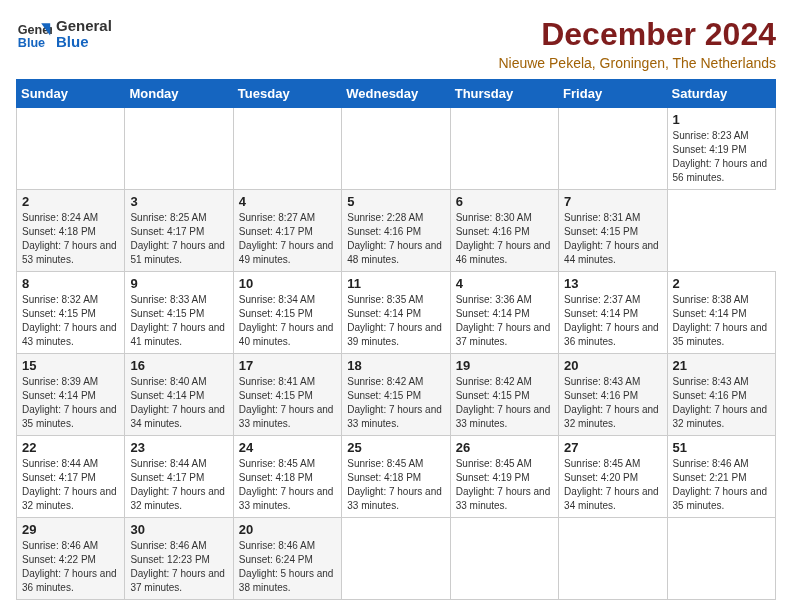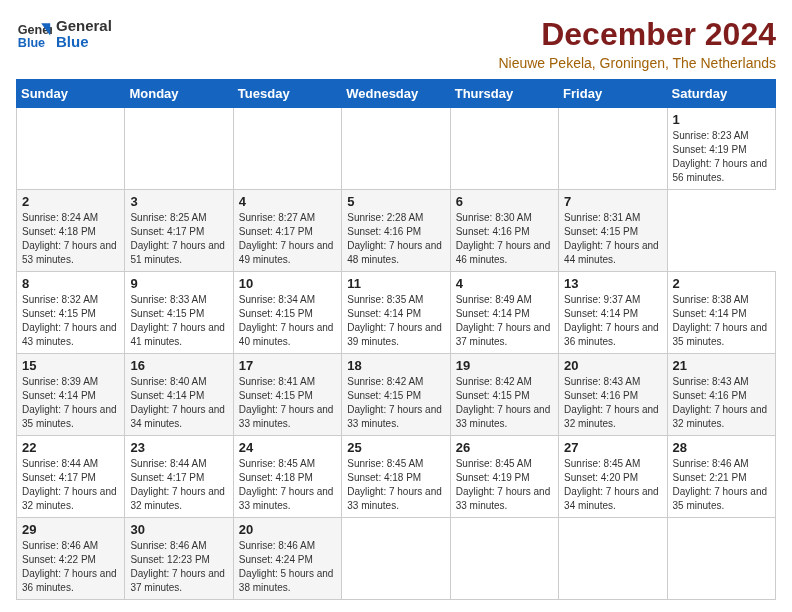--- a/index.html
+++ b/index.html
@@ -207,29 +207,29 @@
         <span class="day-num">11</span>
         <div class="day-info">
           <span>Sunrise: 8:35 AM</span><br>
           <span>Sunset: 4:14 PM</span><br>
           <span>Daylight: 7 hours and 39 minutes.</span>
         </div>
       </td>
         <td>
         <span class="day-num">4</span>
         <div class="day-info">
-          <span>Sunrise: 8:49 AM</span><br>
+          <span>Sunrise: 3:36 AM</span><br>
           <span>Sunset: 4:14 PM</span><br>
           <span>Daylight: 7 hours and 37 minutes.</span>
         </div>
       </td>
         <td>
         <span class="day-num">13</span>
         <div class="day-info">
-          <span>Sunrise: 9:37 AM</span><br>
+          <span>Sunrise: 2:37 AM</span><br>
           <span>Sunset: 4:14 PM</span><br>
           <span>Daylight: 7 hours and 36 minutes.</span>
         </div>
       </td>
         <td>
         <span class="day-num">2</span>
         <div class="day-info">
           <span>Sunrise: 8:38 AM</span><br>
           <span>Sunset: 4:14 PM</span><br>
           <span>Daylight: 7 hours and 35 minutes.</span>
@@ -337,21 +337,21 @@
       </td>
         <td>
         <span class="day-num">27</span>
         <div class="day-info">
           <span>Sunrise: 8:45 AM</span><br>
           <span>Sunset: 4:20 PM</span><br>
           <span>Daylight: 7 hours and 34 minutes.</span>
         </div>
       </td>
         <td>
-        <span class="day-num">28</span>
+        <span class="day-num">51</span>
         <div class="day-info">
           <span>Sunrise: 8:46 AM</span><br>
           <span>Sunset: 2:21 PM</span><br>
           <span>Daylight: 7 hours and 35 minutes.</span>
         </div>
       </td>
       </tr>
       <tr>
         <td>
         <span class="day-num">29</span>
@@ -366,21 +366,21 @@
         <div class="day-info">
           <span>Sunrise: 8:46 AM</span><br>
           <span>Sunset: 12:23 PM</span><br>
           <span>Daylight: 7 hours and 37 minutes.</span>
         </div>
       </td>
         <td>
         <span class="day-num">20</span>
         <div class="day-info">
           <span>Sunrise: 8:46 AM</span><br>
-          <span>Sunset: 4:24 PM</span><br>
+          <span>Sunset: 6:24 PM</span><br>
           <span>Daylight: 5 hours and 38 minutes.</span>
         </div>
       </td>
         <td class="empty-cell"></td>
         <td class="empty-cell"></td>
         <td class="empty-cell"></td>
         <td class="empty-cell"></td>
       </tr>
     </tbody>
 </table>

